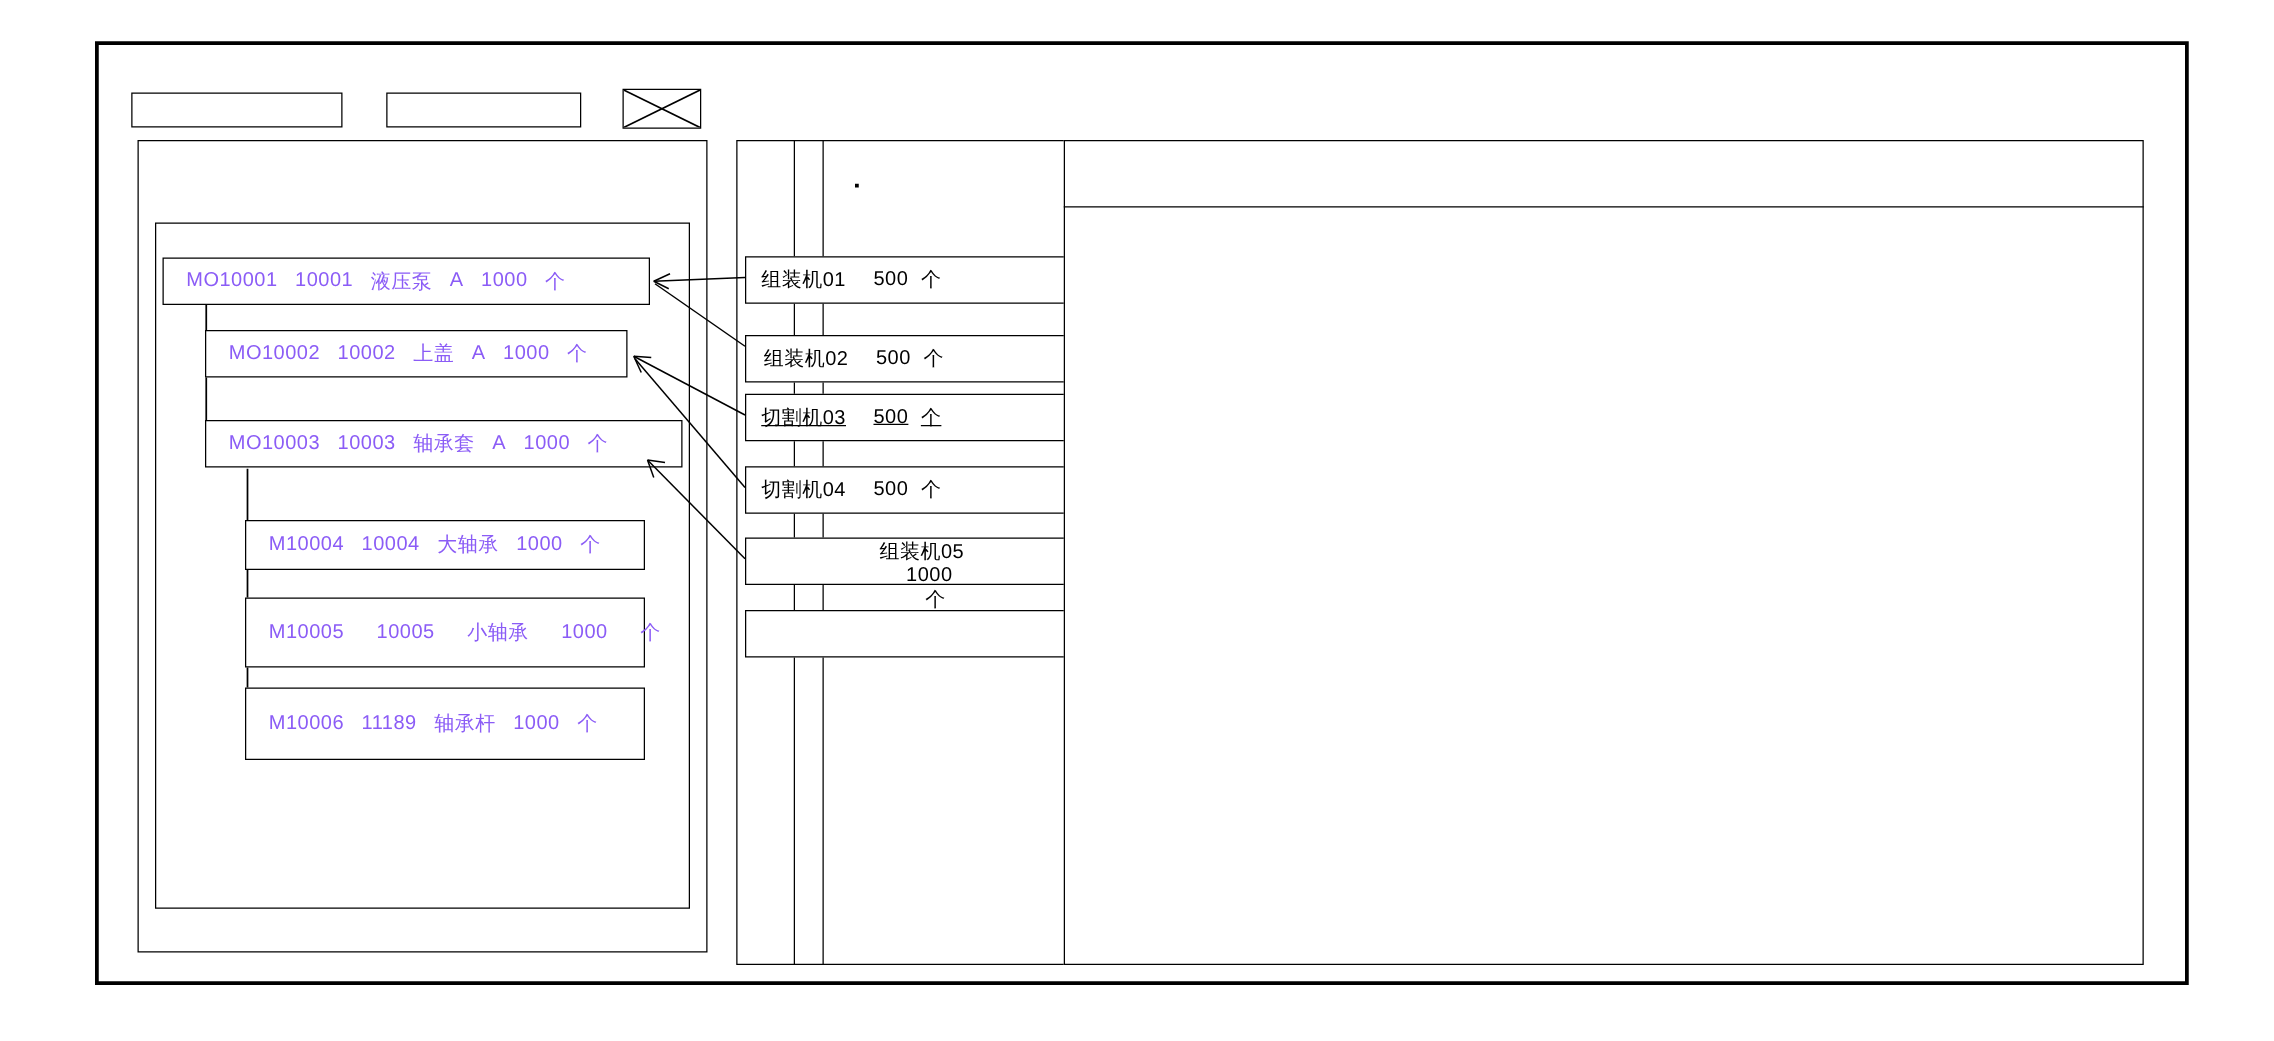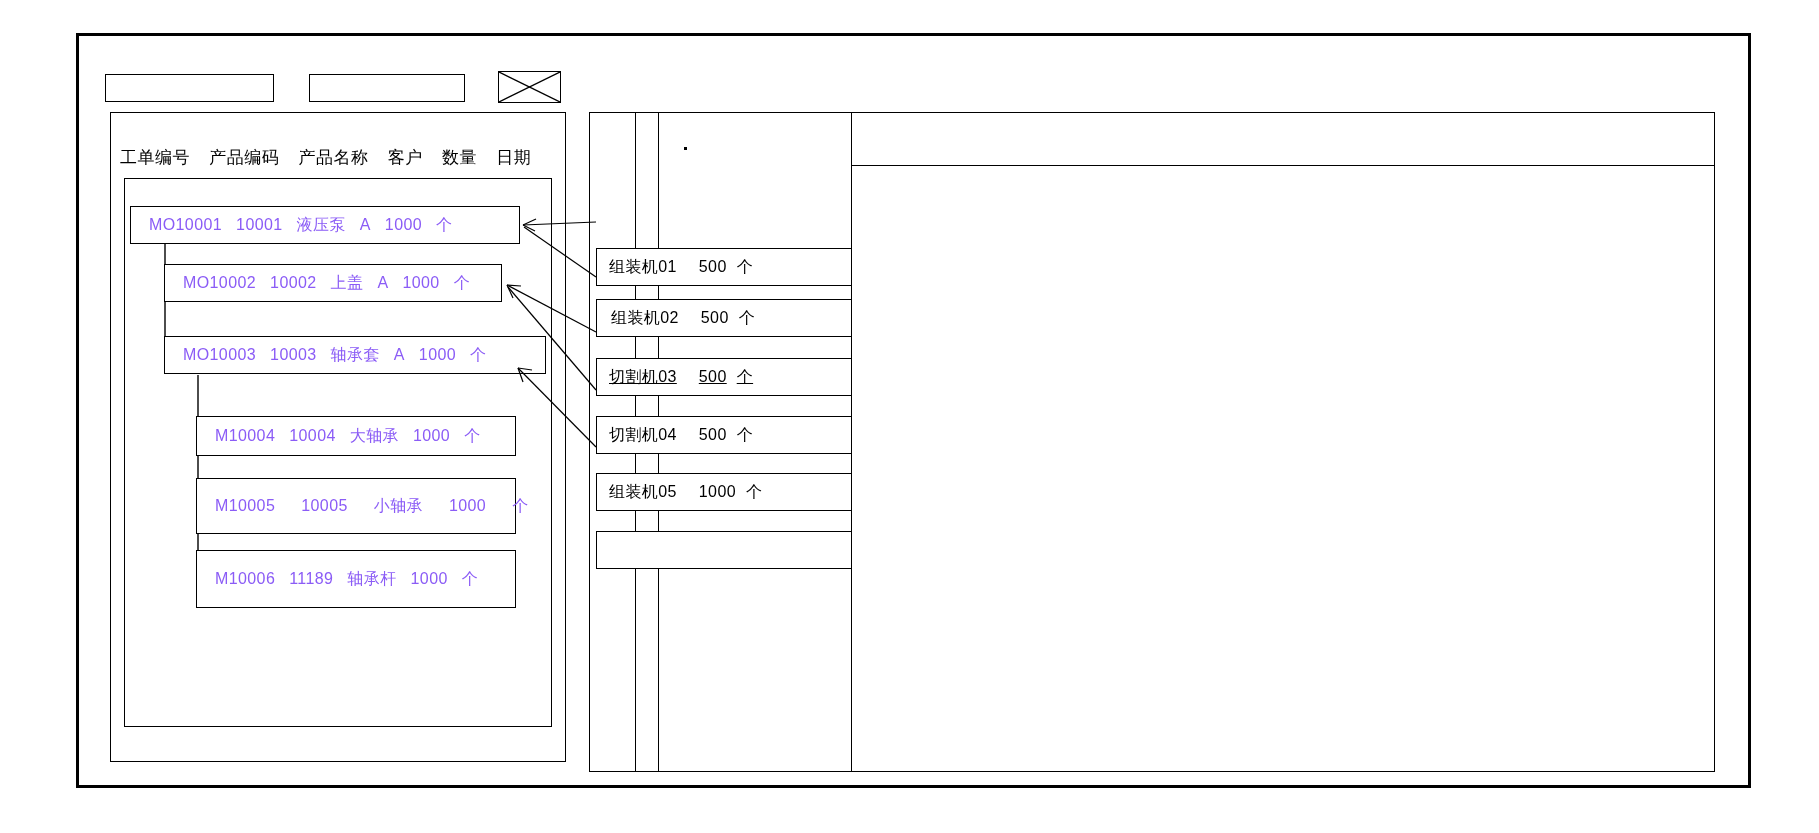--- a/index.html
+++ b/index.html
@@ -121,21 +121,20 @@
     height: 38px;
     border: 1.4px solid #000000;
     background: #ffffff;
     display: flex;
     align-items: center;
     padding-left: 12px;
     font-size: 16px;
     color: #000000;
     white-space: nowrap;
     letter-spacing: 0.4px;
-    margin-top: 43px;
   }
   .machine-row .m-name { margin-right: 22px; }
   .machine-row .m-qty { margin-right: 10px; }
 
   
   #right-panel {
     position: absolute;
     left: 851px; top: 112px;
     width: 864px; height: 660px;
     border: 1.6px solid #000000;
@@ -166,28 +165,20 @@
   <div class="toolbar-box" id="toolbar-field-2"></div>
   <div class="toolbar-box" id="toolbar-image-placeholder">
     <svg viewBox="0 0 63 32" preserveAspectRatio="none" aria-hidden="true">
       <line x1="0" y1="0" x2="63" y2="32" stroke="#000000" stroke-width="1.4"></line>
       <line x1="63" y1="0" x2="0" y2="32" stroke="#000000" stroke-width="1.4"></line>
     </svg>
   </div>
 
   <div id="left-panel"></div>
 
-  <div id="left-column-headers">
-    <span>工单编号</span>
-    <span>产品编码</span>
-    <span>产品名称</span>
-    <span>客户</span>
-    <span>数量</span>
-    <span>日期</span>
-  </div>
 
   <div id="tree-container"></div>
 
   <svg id="tree-lines" aria-hidden="true">
 
     <path d="M 165 214 L 165 355" stroke="#000000" stroke-width="1.4" fill="none"></path>
     <path d="M 165 283 L 181 283" stroke="#000000" stroke-width="1.4" fill="none"></path>
     <path d="M 165 355 L 181 355" stroke="#000000" stroke-width="1.4" fill="none"></path>
 
     <path d="M 198 375 L 198 578" stroke="#000000" stroke-width="1.4" fill="none"></path>
@@ -269,36 +260,36 @@
     <path d="M 596 447 L 518 368" stroke="#000000" stroke-width="1.2" fill="none"></path>
     <path d="M 518 368 L 532 370" stroke="#000000" stroke-width="1.2" fill="none"></path>
     <path d="M 518 368 L 523 382" stroke="#000000" stroke-width="1.2" fill="none"></path>
   </svg>
 
   <div class="machine-row" style="top:205px;">
     <span class="m-name">组装机01</span>
     <span class="m-qty">500</span>
     <span>个</span>
   </div>
-  <div class="machine-row" style="top:256px;padding-left:14px;">
+  <div class="machine-row" style="top:268px;padding-left:14px;">
     <span class="m-name">组装机02</span>
     <span class="m-qty">500</span>
     <span>个</span>
   </div>
   <div class="machine-row" style="top:315px;text-decoration:underline;">
     <span class="m-name">切割机03</span>
     <span class="m-qty">500</span>
     <span>个</span>
   </div>
   <div class="machine-row" style="top:373px;">
     <span class="m-name">切割机04</span>
     <span class="m-qty">500</span>
     <span>个</span>
   </div>
-  <div class="machine-row" style="top:430px;">
+  <div class="machine-row" style="top:430px;flex-direction:column;">
     <span class="m-name">组装机05</span>
     <span class="m-qty">1000</span>
     <span>个</span>
   </div>
   <div class="machine-row" style="top:488px;">
     <span class="m-name"></span>
     <span class="m-qty"></span>
     <span></span>
   </div>
 

